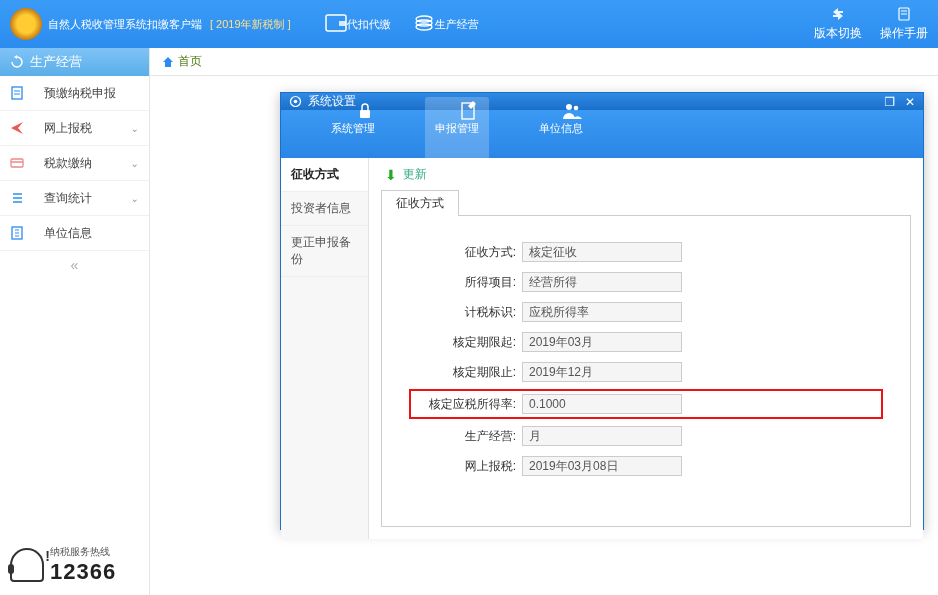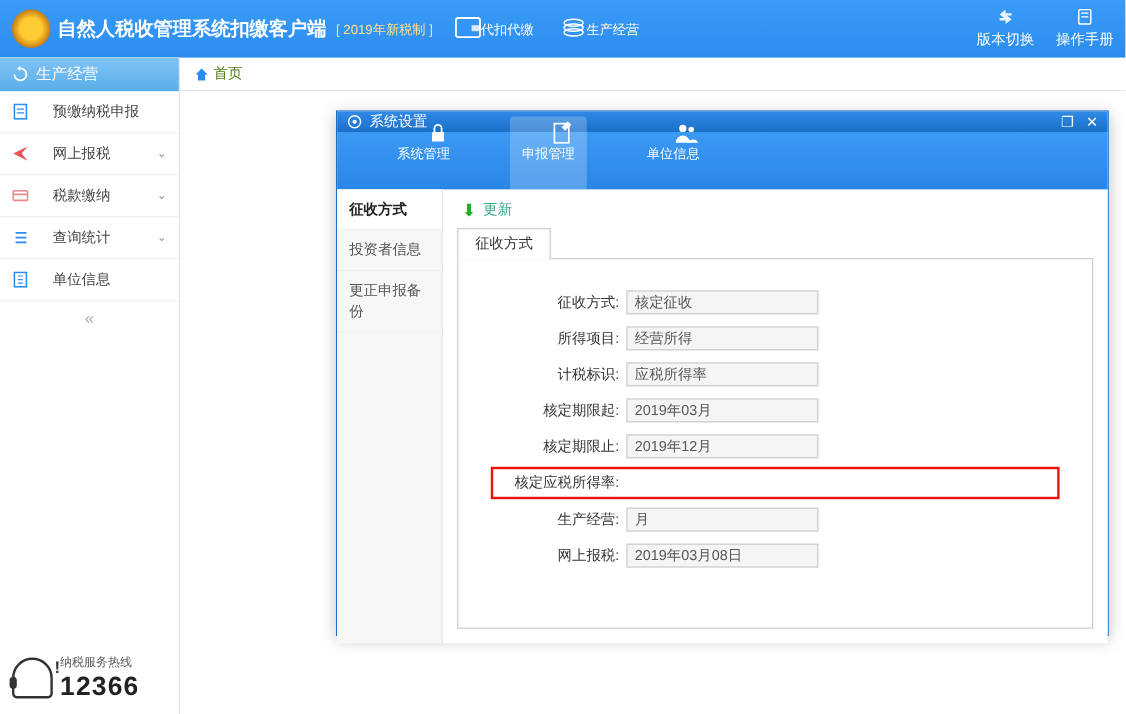--- a/index.html
+++ b/index.html
@@ -2,22 +2,22 @@
 <html><head>
   <meta charset="utf-8">
   <style>
     * { margin: 0; padding: 0; box-sizing: border-box; }
     body { font-family: "Microsoft YaHei", Arial, sans-serif; font-size: 12px; color: #333; background: #fff; width: 938px; height: 595px; overflow: hidden; position: relative; }
     
     
     .header { height: 48px; background: linear-gradient(to bottom, #3a9cf7, #2b8cef); display: flex; align-items: center; color: #fff; padding: 0 10px; }
     .logo-emblem { width: 32px; height: 32px; border-radius: 50%; background: radial-gradient(circle, #ffcc33 40%, #c97d12 70%); margin-right: 6px; position: relative; }
     .logo-emblem::after { content:''; position:absolute; bottom:-6px; left:0; font-size:8px; color:#c00;}
-    .header-title { font-size: 16px; font-weight: bold; margin-right: 8px; }
-    .header-sub { color: #ffe08a; font-size: 11px; margin-right: 18px; }
+    .header-title { font-size: 11px; font-weight: normal; margin-right: 8px; }
+    .header-sub { color: #ffe08a; font-size: 11px; margin-right: 34px; }
     .header-nav { display: flex; gap: 22px; align-items: center; }
     .header-nav-item { display: flex; flex-direction: row; align-items: center; font-size: 11px; cursor: pointer; }
     .header-nav-item svg { margin-bottom: 2px; }
     .header-right { margin-left: auto; display: flex; gap: 18px; font-size: 12px; }
     .header-right-item { display:flex; align-items:center; gap:4px; cursor:pointer;flex-direction:column; }
 
     
     .breadcrumb { height: 28px; display:flex; align-items:center; padding:0 12px; border-bottom:1px solid #e5e5e5; margin-left: 150px;}
     .breadcrumb a { color:#4d7c0f; font-size:12px; display:flex; align-items:center; gap:4px; text-decoration:none;}
     
@@ -239,20 +239,21 @@
           <div class="form-row">
             <div class="form-label">核定期限起:</div>
             <div class="form-input">2019年03月</div>
           </div>
           <div class="form-row">
             <div class="form-label">核定期限止:</div>
             <div class="form-input">2019年12月</div>
           </div>
           <div class="form-row highlight">
             <div class="form-label">核定应税所得率:</div>
+            <div class="form-input">0.1000</div>
           </div>
           <div class="form-row">
             <div class="form-label">生产经营:</div>
             <div class="form-input">月</div>
           </div>
           <div class="form-row">
             <div class="form-label">网上报税:</div>
             <div class="form-input">2019年03月08日</div>
           </div>
         </div>

